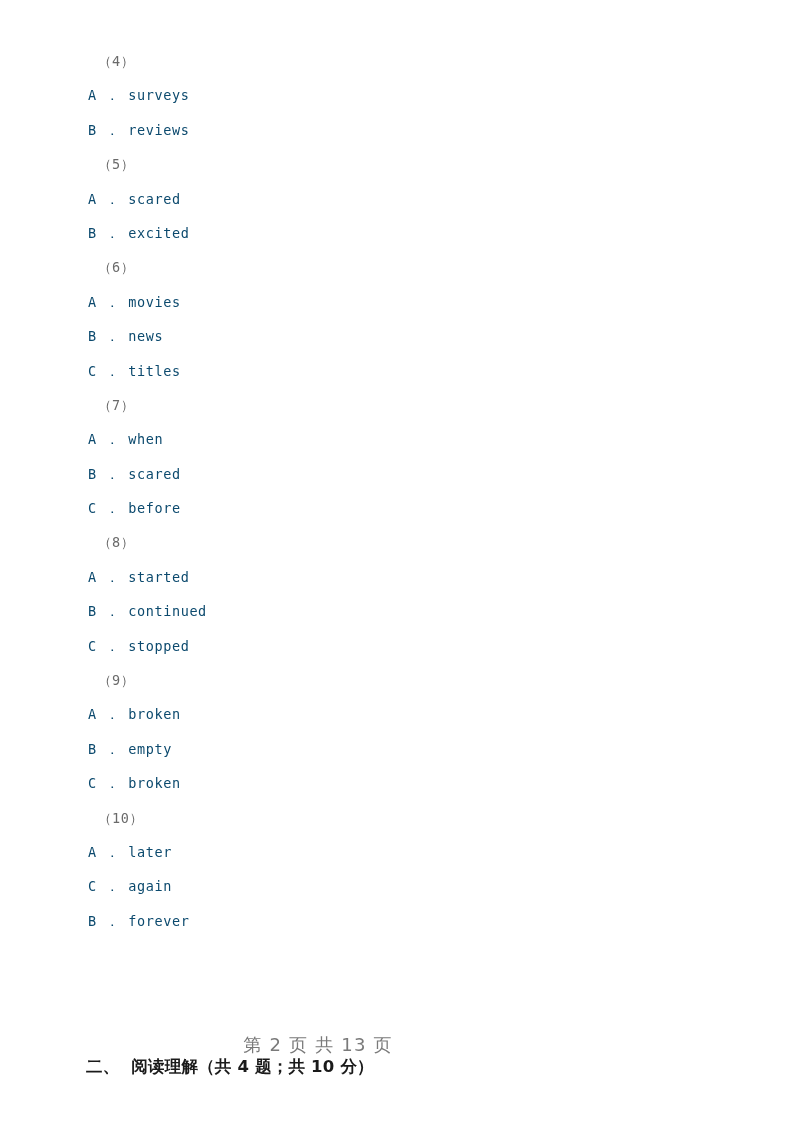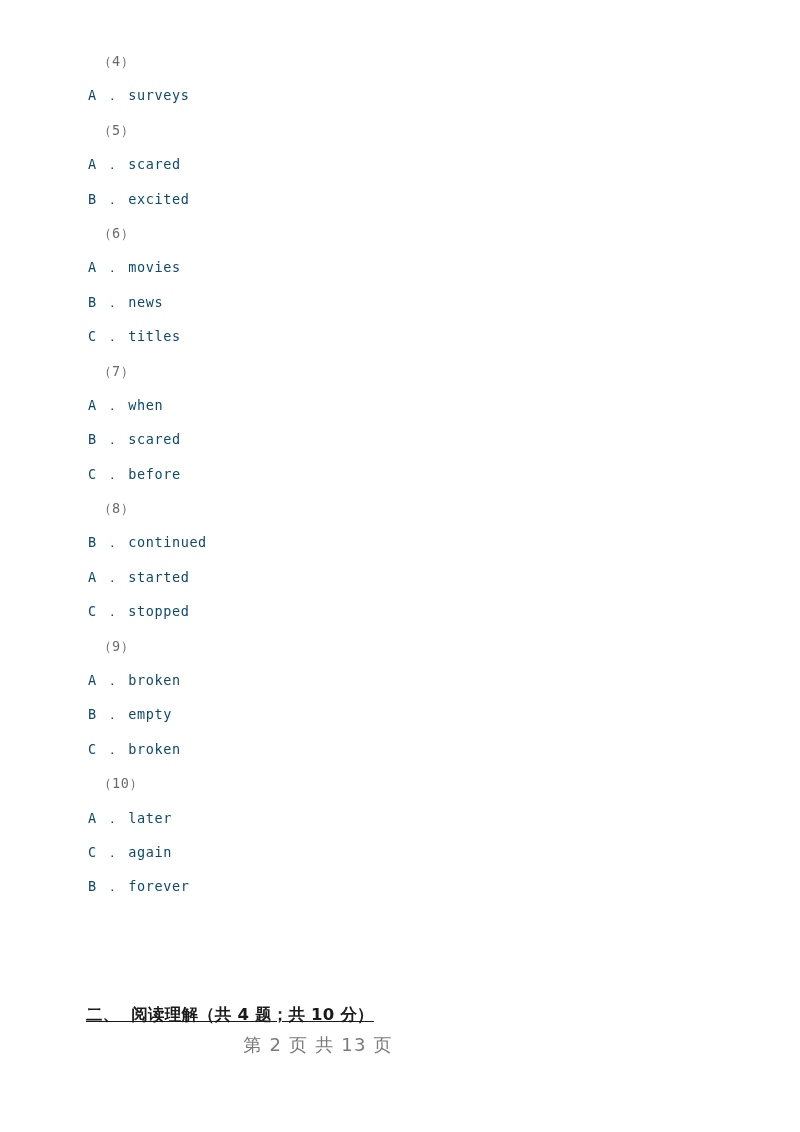--- a/index.html
+++ b/index.html
@@ -45,28 +45,27 @@
     color: #6a6a6a;
   }
 
   .line.option {
     padding-left: 0px;
   }
 
   .section-heading {
     position: absolute;
     left: 86px;
-    top: 1004px;
+    top: 1056px;
     font-family: "DejaVu Sans", "Liberation Sans", sans-serif;
     font-size: 16.5px;
     font-weight: bold;
     color: #1a1a1a;
     white-space: pre;
     letter-spacing: 0.2px;
-    text-decoration: underline;
   }
 
   .page-footer {
     position: absolute;
     left: 0;
     top: 1033px;
     width: 636px;
     text-align: center;
     font-family: "DejaVu Sans", "Liberation Sans", sans-serif;
     font-size: 18px;
@@ -76,34 +75,35 @@
   }
 </style>
 </head>
 <body>
 
 <div class="page">
 
   <div class="content">
       <div class="line qnum">（4）</div>
       <div class="line option">A ． surveys</div>
+      <div class="line option">B ． reviews</div>
       <div class="line qnum">（5）</div>
       <div class="line option">A ． scared</div>
       <div class="line option">B ． excited</div>
       <div class="line qnum">（6）</div>
       <div class="line option">A ． movies</div>
       <div class="line option">B ． news</div>
       <div class="line option">C ． titles</div>
       <div class="line qnum">（7）</div>
       <div class="line option">A ． when</div>
       <div class="line option">B ． scared</div>
       <div class="line option">C ． before</div>
       <div class="line qnum">（8）</div>
+      <div class="line option">A ． started</div>
       <div class="line option">B ． continued</div>
-      <div class="line option">A ． started</div>
       <div class="line option">C ． stopped</div>
       <div class="line qnum">（9）</div>
       <div class="line option">A ． broken</div>
       <div class="line option">B ． empty</div>
       <div class="line option">C ． broken</div>
       <div class="line qnum">（10）</div>
       <div class="line option">A ． later</div>
       <div class="line option">C ． again</div>
       <div class="line option">B ． forever</div>
     </div>

